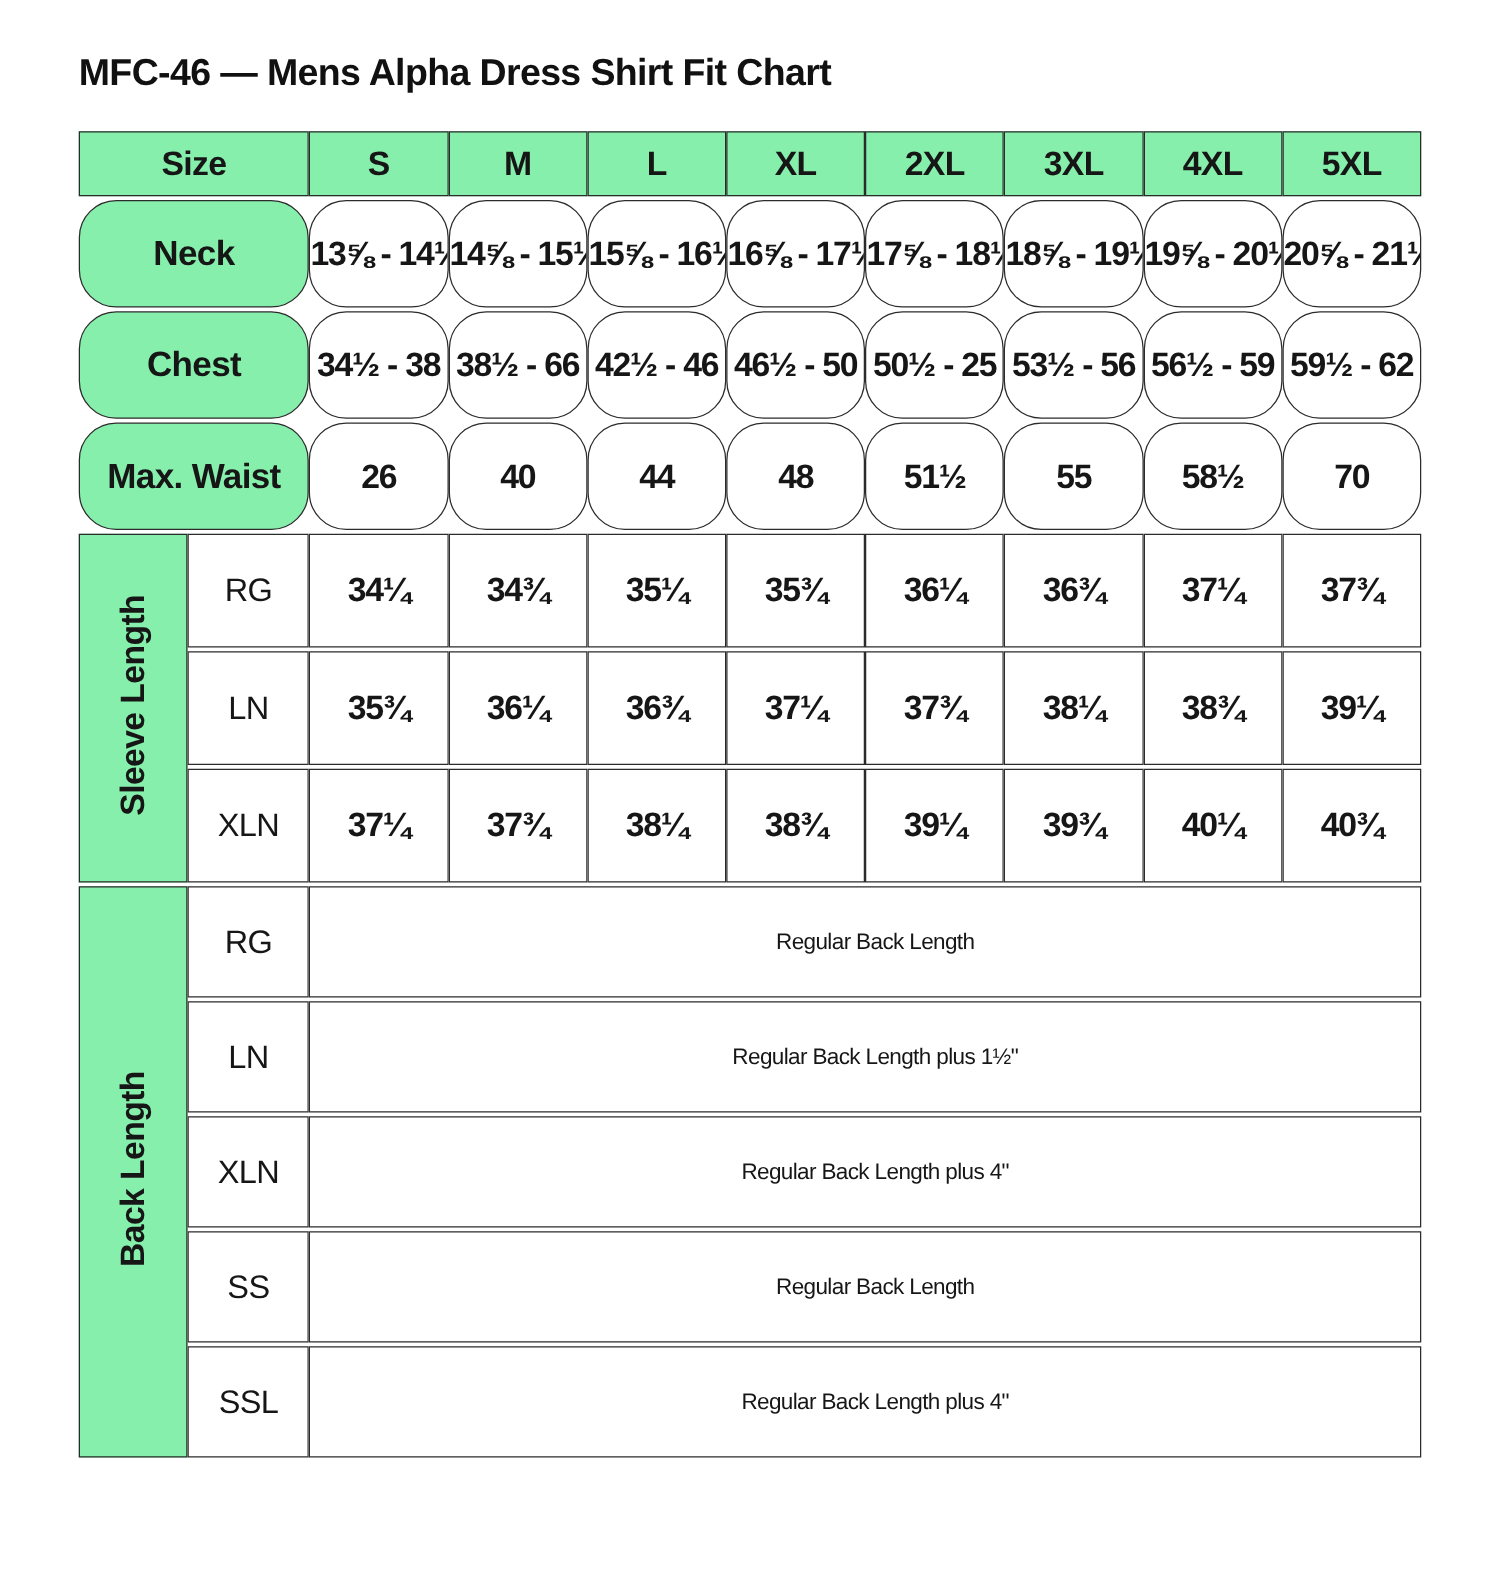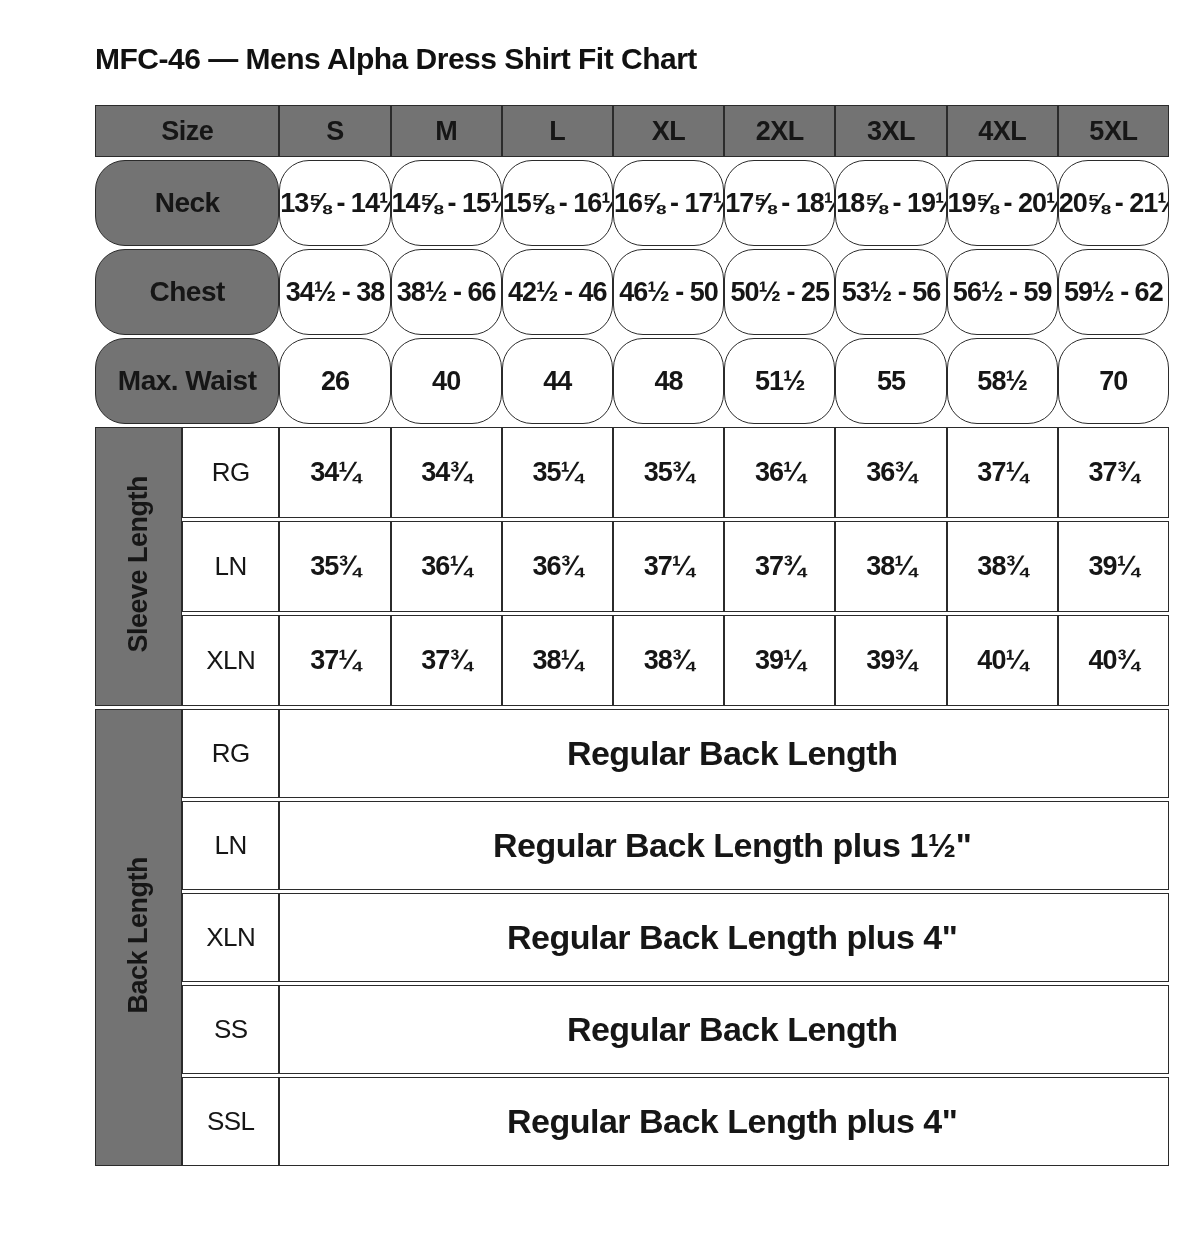--- a/index.html
+++ b/index.html
@@ -8,21 +8,20 @@
     background: #ffffff;
     font-family: "Liberation Sans", sans-serif;
     color: #161616;
   }
   .page {
     width: 992px;
     height: 1259px;
     box-sizing: border-box;
     padding: 42px 60px 0 63px;
     background: #ffffff;
-    margin-left: 32px;
   }
   .title {
     font-size: 30px;
     font-weight: 800;
     letter-spacing: -0.5px;
     margin: 0 0 26px 0;
     color: #111111;
   }
   table.fit-chart {
     border-collapse: separate;
@@ -30,21 +29,21 @@
     width: 1074px;
     table-layout: fixed;
   }
   td {
     border: 1.5px solid #2b2b2b;
     text-align: center;
     vertical-align: middle;
     padding: 0;
     overflow: hidden;
   }
-  td.gray { background: #737373; }
+  td.gray { background: #86efac; }
   td.white { background: #ffffff; }
   .hdr-row td { height: 50px; }
   .measure-row td { height: 84px; border-radius: 30px; }
   .sleeve-row td { height: 89px; }
   .back-row td { height: 87px; }
   .hdr {
     font-size: 27px;
     font-weight: 700;
     letter-spacing: -0.5px;
   }
@@ -58,22 +57,22 @@
     font-weight: 700;
     letter-spacing: -1px;
     white-space: nowrap;
   }
   .sub-label {
     font-size: 26px;
     font-weight: 400;
     letter-spacing: -0.5px;
   }
   .span-text {
-    font-size: 34px;
-    font-weight: 700;
+    font-size: 18px;
+    font-weight: 400;
     letter-spacing: -0.5px;
     padding-left: 16px;
   }
   .vcell { position: relative; }
   .vtext {
     writing-mode: vertical-rl;
     transform: rotate(180deg);
     font-size: 27px;
     font-weight: 700;
     letter-spacing: -0.5px;

